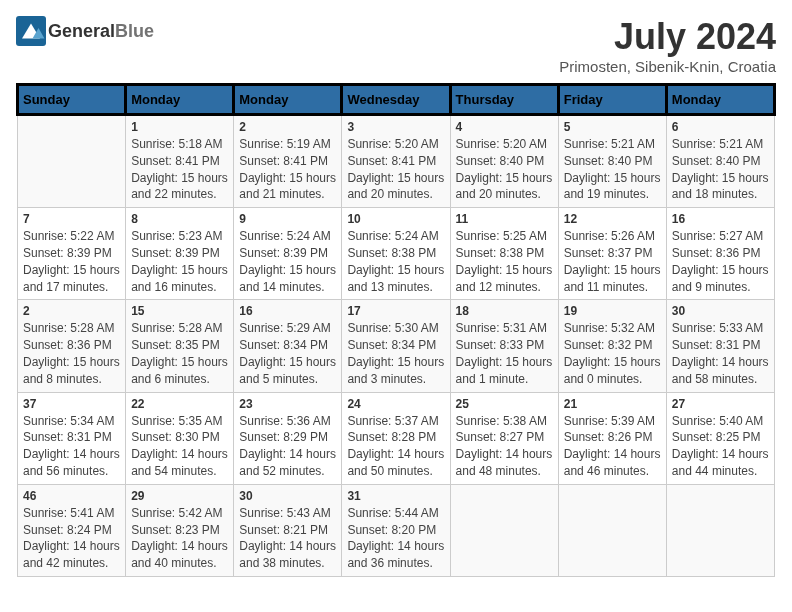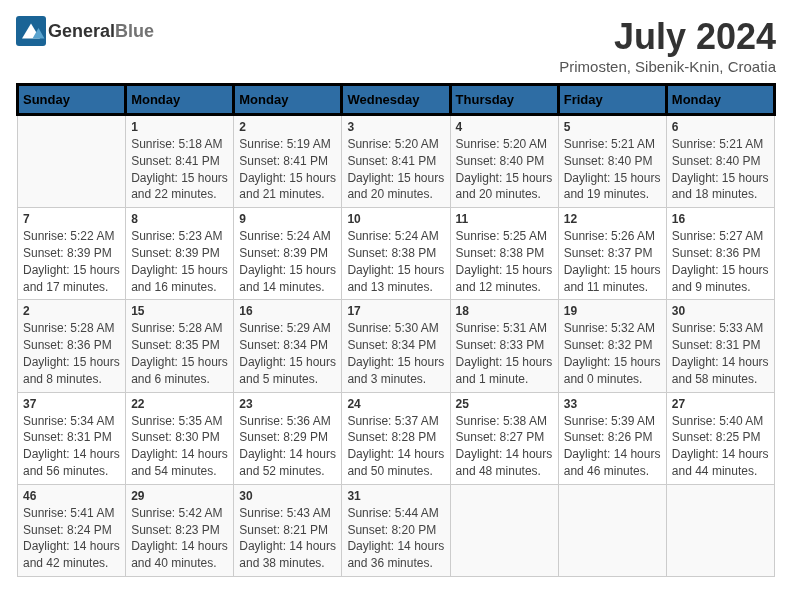--- a/index.html
+++ b/index.html
@@ -223,21 +223,21 @@
         </td>
         <td>
           <span class="day-num">24</span>
           <div class="cell-content">Sunrise: 5:37 AM<br>Sunset: 8:28 PM<br>Daylight: 14 hours and 50 minutes.</div>
         </td>
         <td>
           <span class="day-num">25</span>
           <div class="cell-content">Sunrise: 5:38 AM<br>Sunset: 8:27 PM<br>Daylight: 14 hours and 48 minutes.</div>
         </td>
         <td>
-          <span class="day-num">33</span>
+          <span class="day-num">21</span>
           <div class="cell-content">Sunrise: 5:39 AM<br>Sunset: 8:26 PM<br>Daylight: 14 hours and 46 minutes.</div>
         </td>
         <td>
           <span class="day-num">27</span>
           <div class="cell-content">Sunrise: 5:40 AM<br>Sunset: 8:25 PM<br>Daylight: 14 hours and 44 minutes.</div>
         </td>
       </tr>
       <tr>
         <td>
           <span class="day-num">46</span>

